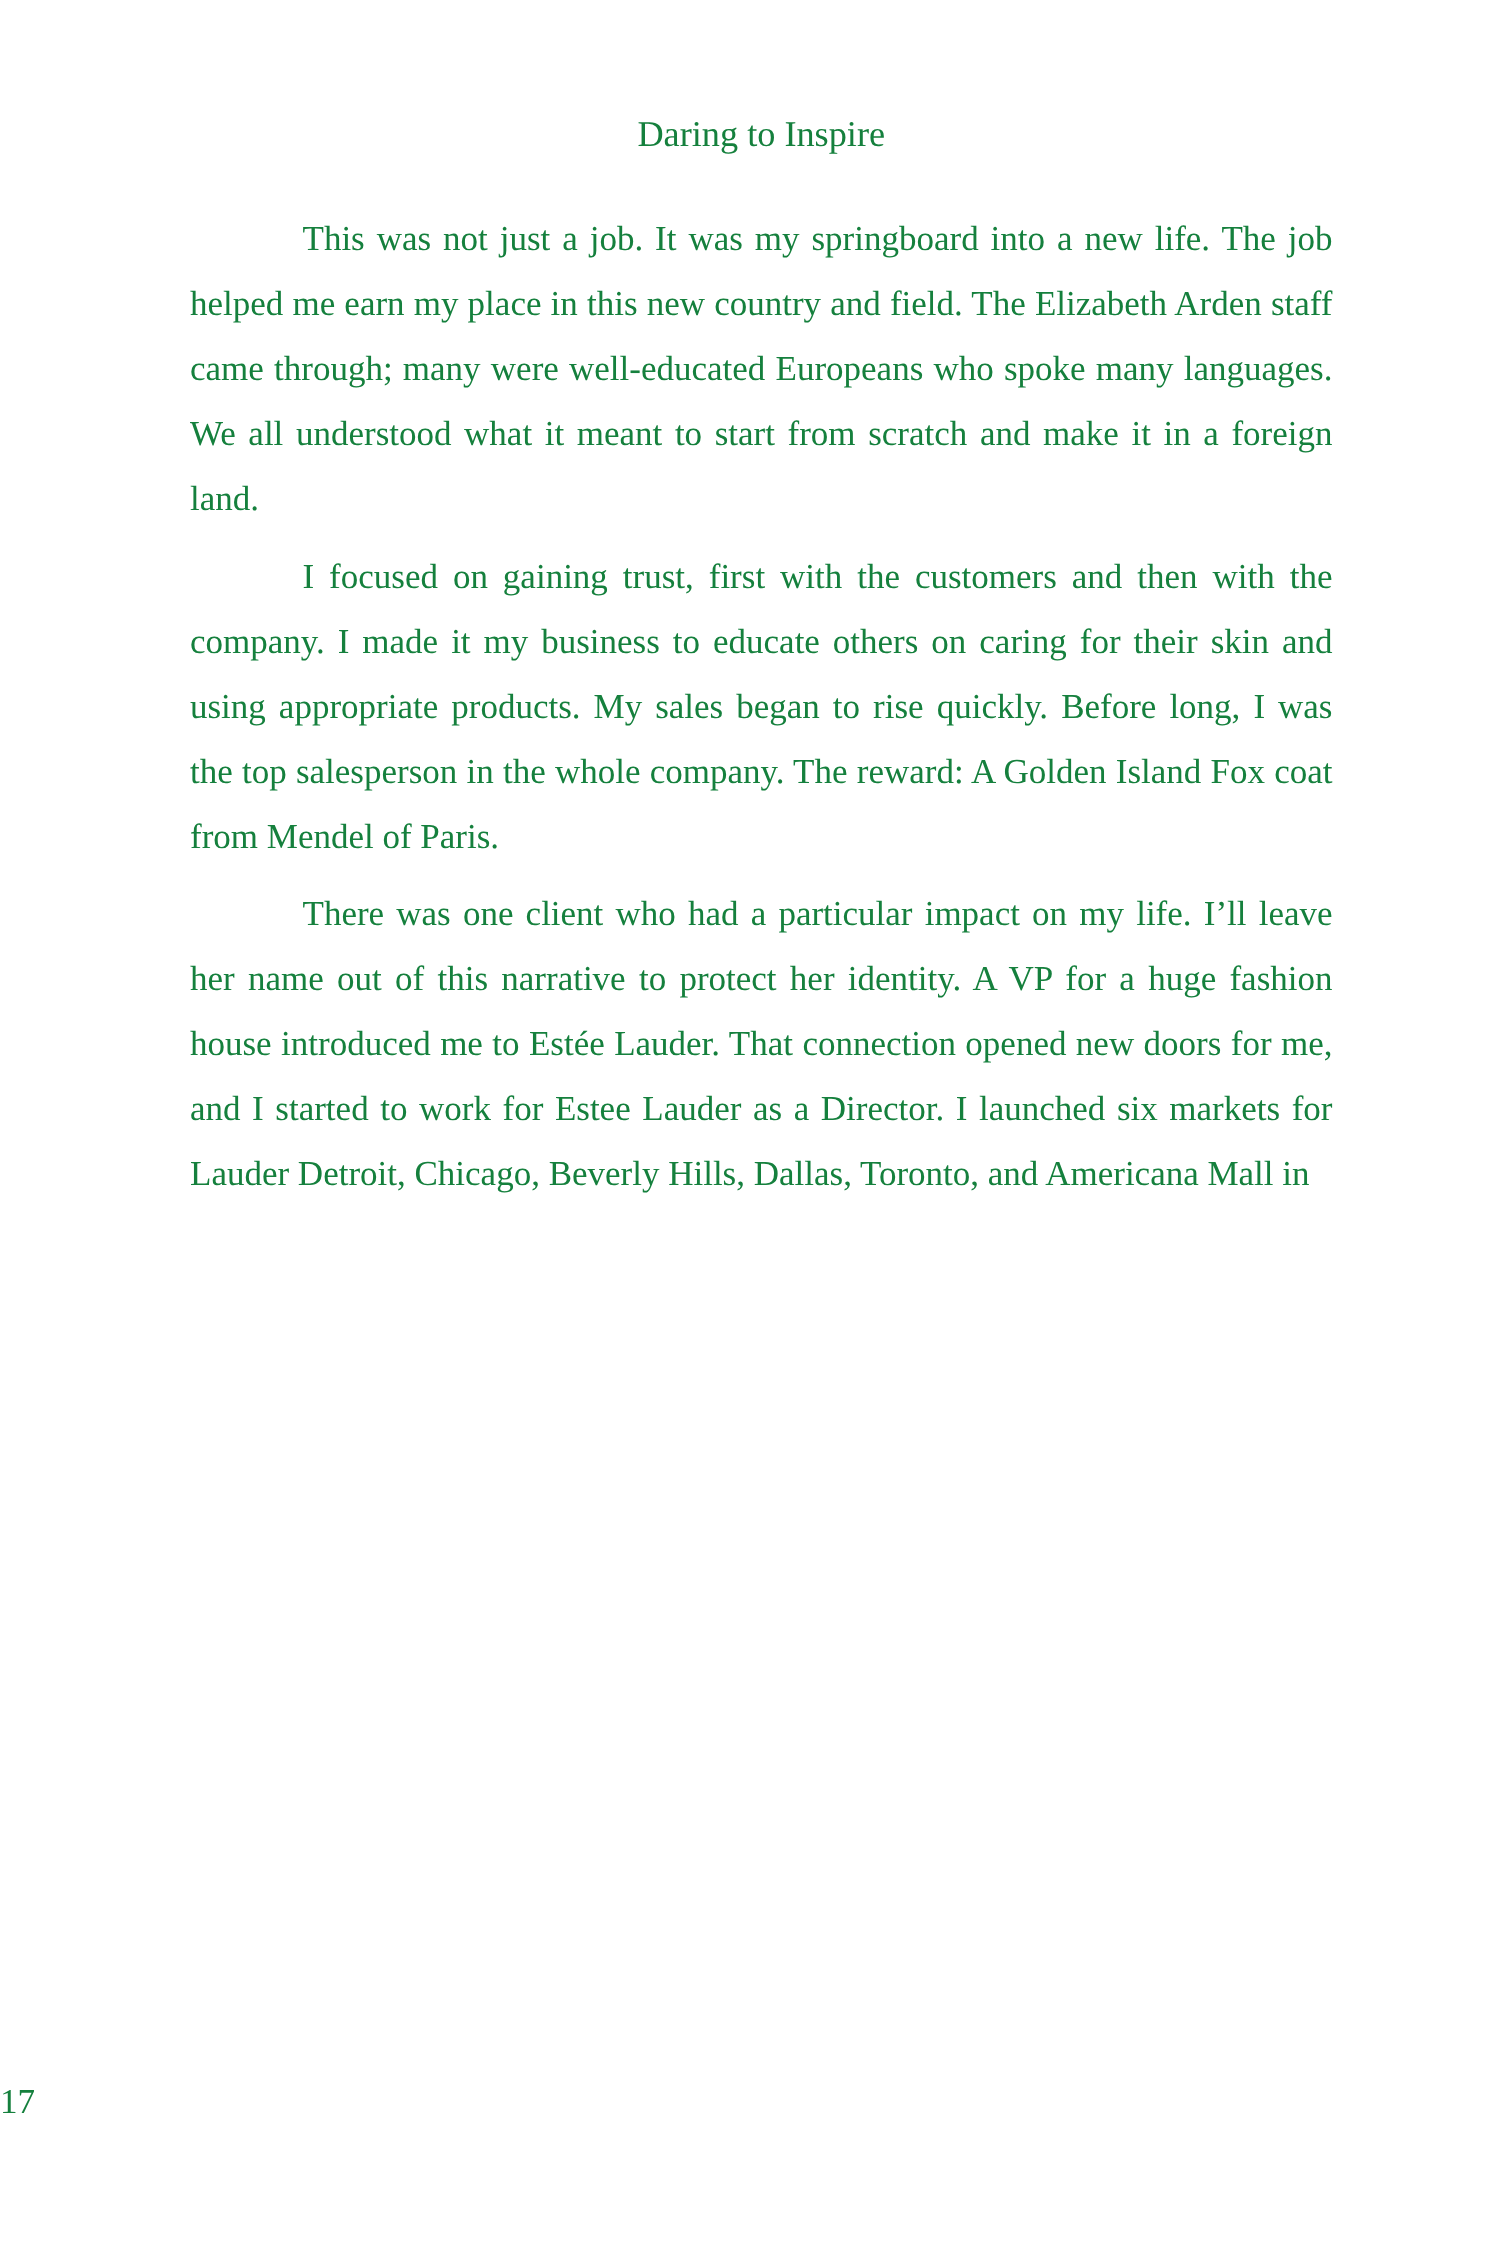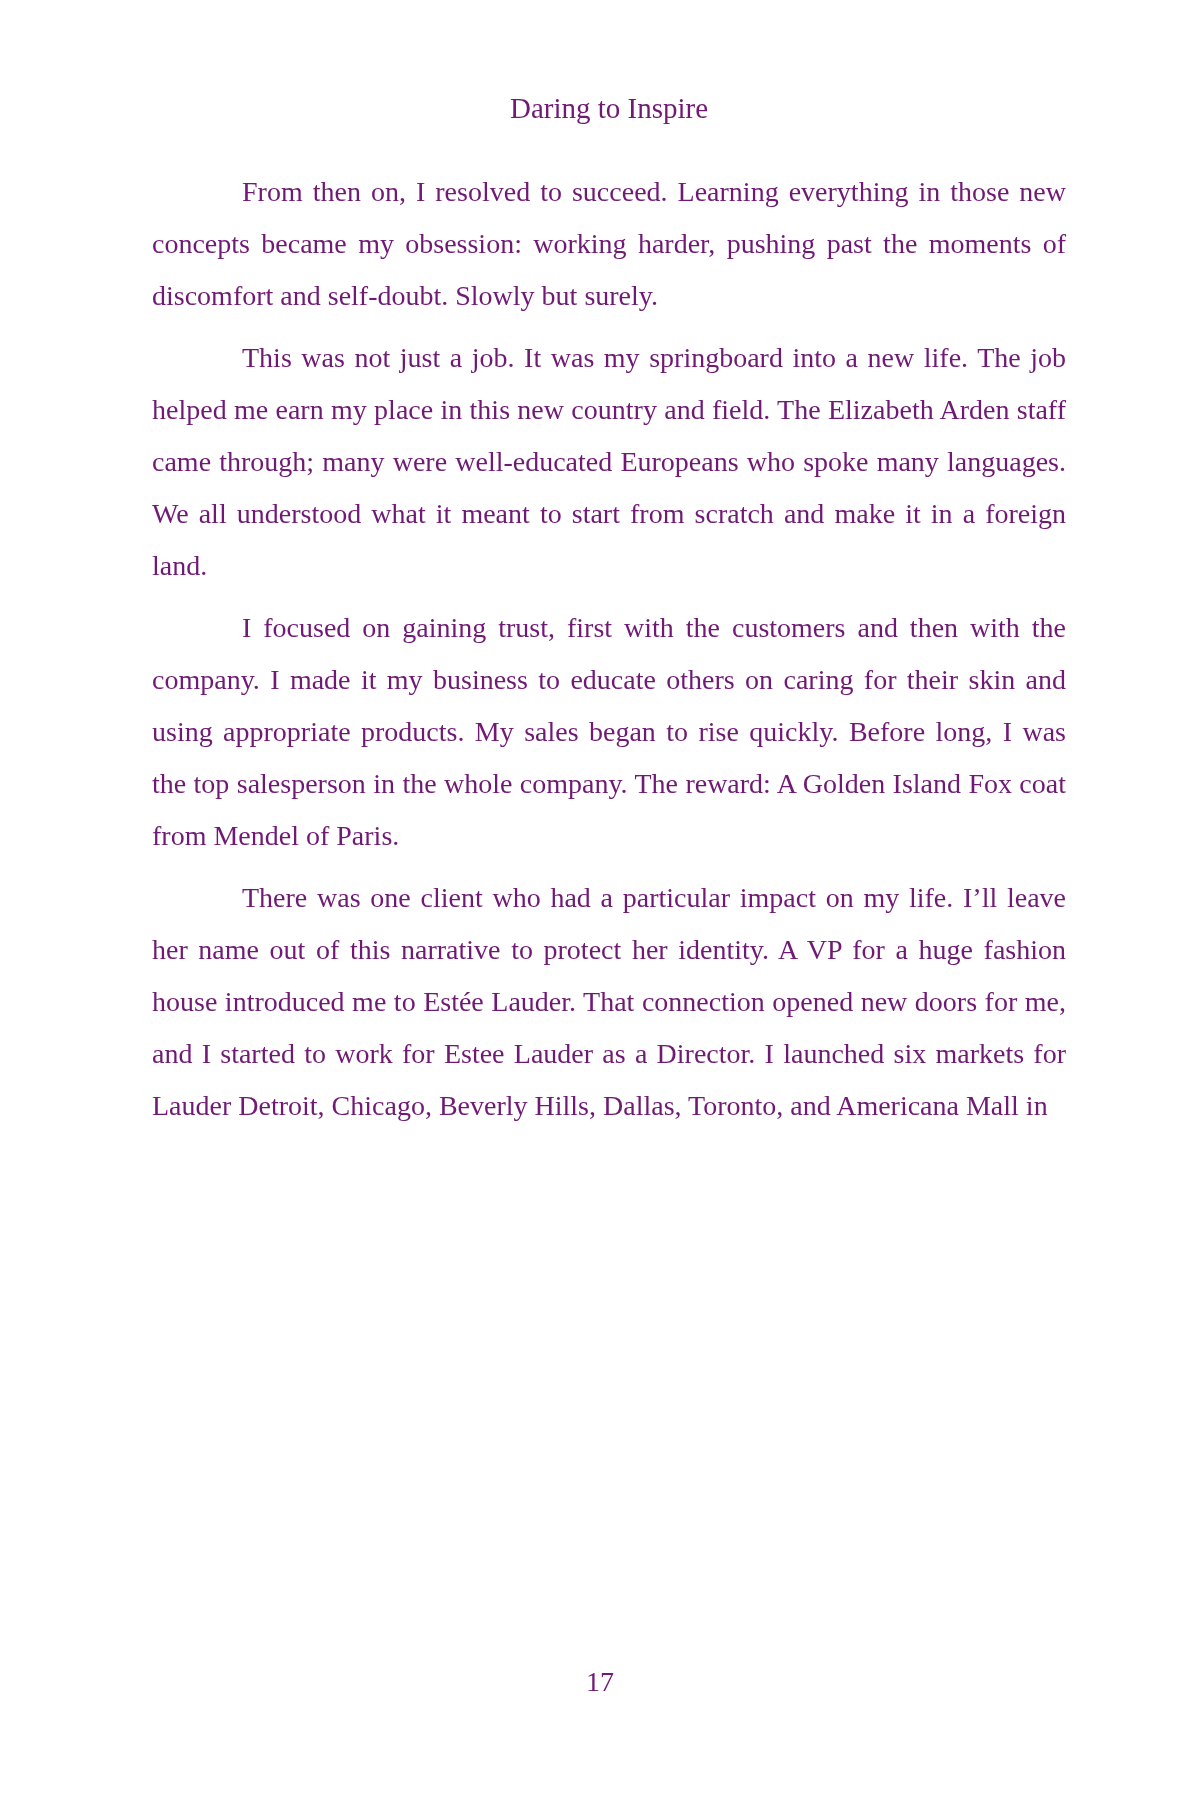--- a/index.html
+++ b/index.html
@@ -5,21 +5,21 @@
   html, body {
     margin: 0;
     padding: 0;
     background: #ffffff;
   }
   .page {
     position: relative;
     width: 1200px;
     height: 1800px;
     background: #ffffff;
-    color: #701a75;
+    color: #15803d;
     font-family: "Liberation Serif", "DejaVu Serif", serif;
     overflow: hidden;
   }
   .running-head {
     position: absolute;
     top: 90px;
     left: 152px;
     width: 914px;
     margin: 0;
     text-align: center;
@@ -40,32 +40,31 @@
     margin: 0 0 10px 0;
   }
   .para.indent {
     text-indent: 90px;
   }
   .page-number {
     position: absolute;
     bottom: 102px;
     left: 0;
     width: 100%;
-    text-align: center;
+    text-align: left;
     font-size: 28px;
     line-height: 32px;
   }
 </style>
 </head>
 <body>
 
 <div class="page">
   <h1 class="running-head">Daring to Inspire</h1>
 
   <div class="body-text">
-    <p class="para indent">From then on, I resolved to succeed. Learning everything in those new concepts became my obsession: working harder, pushing past the moments of discomfort and self-doubt. Slowly but surely.</p>
     <p class="para indent">This was not just a job. It was my springboard into a new life. The job helped me earn my place in this new country and field. The Elizabeth Arden staff came through; many were well-educated Europeans who spoke many languages. We all understood what it meant to start from scratch and make it in a foreign land.</p>
     <p class="para indent">I focused on gaining trust, first with the customers and then with the company. I made it my business to educate others on caring for their skin and using appropriate products. My sales began to rise quickly. Before long, I was the top salesperson in the whole company. The reward: A Golden Island Fox coat from Mendel of Paris.</p>
     <p class="para indent">There was one client who had a particular impact on my life. I’ll leave her name out of this narrative to protect her identity. A VP for a huge fashion house introduced me to Estée Lauder. That connection opened new doors for me, and I started to work for Estee Lauder as a Director. I launched six markets for Lauder Detroit, Chicago, Beverly Hills, Dallas, Toronto, and Americana Mall in</p>
   </div>
 
   <div class="page-number">17</div>
 </div>
 
 </body></html>

